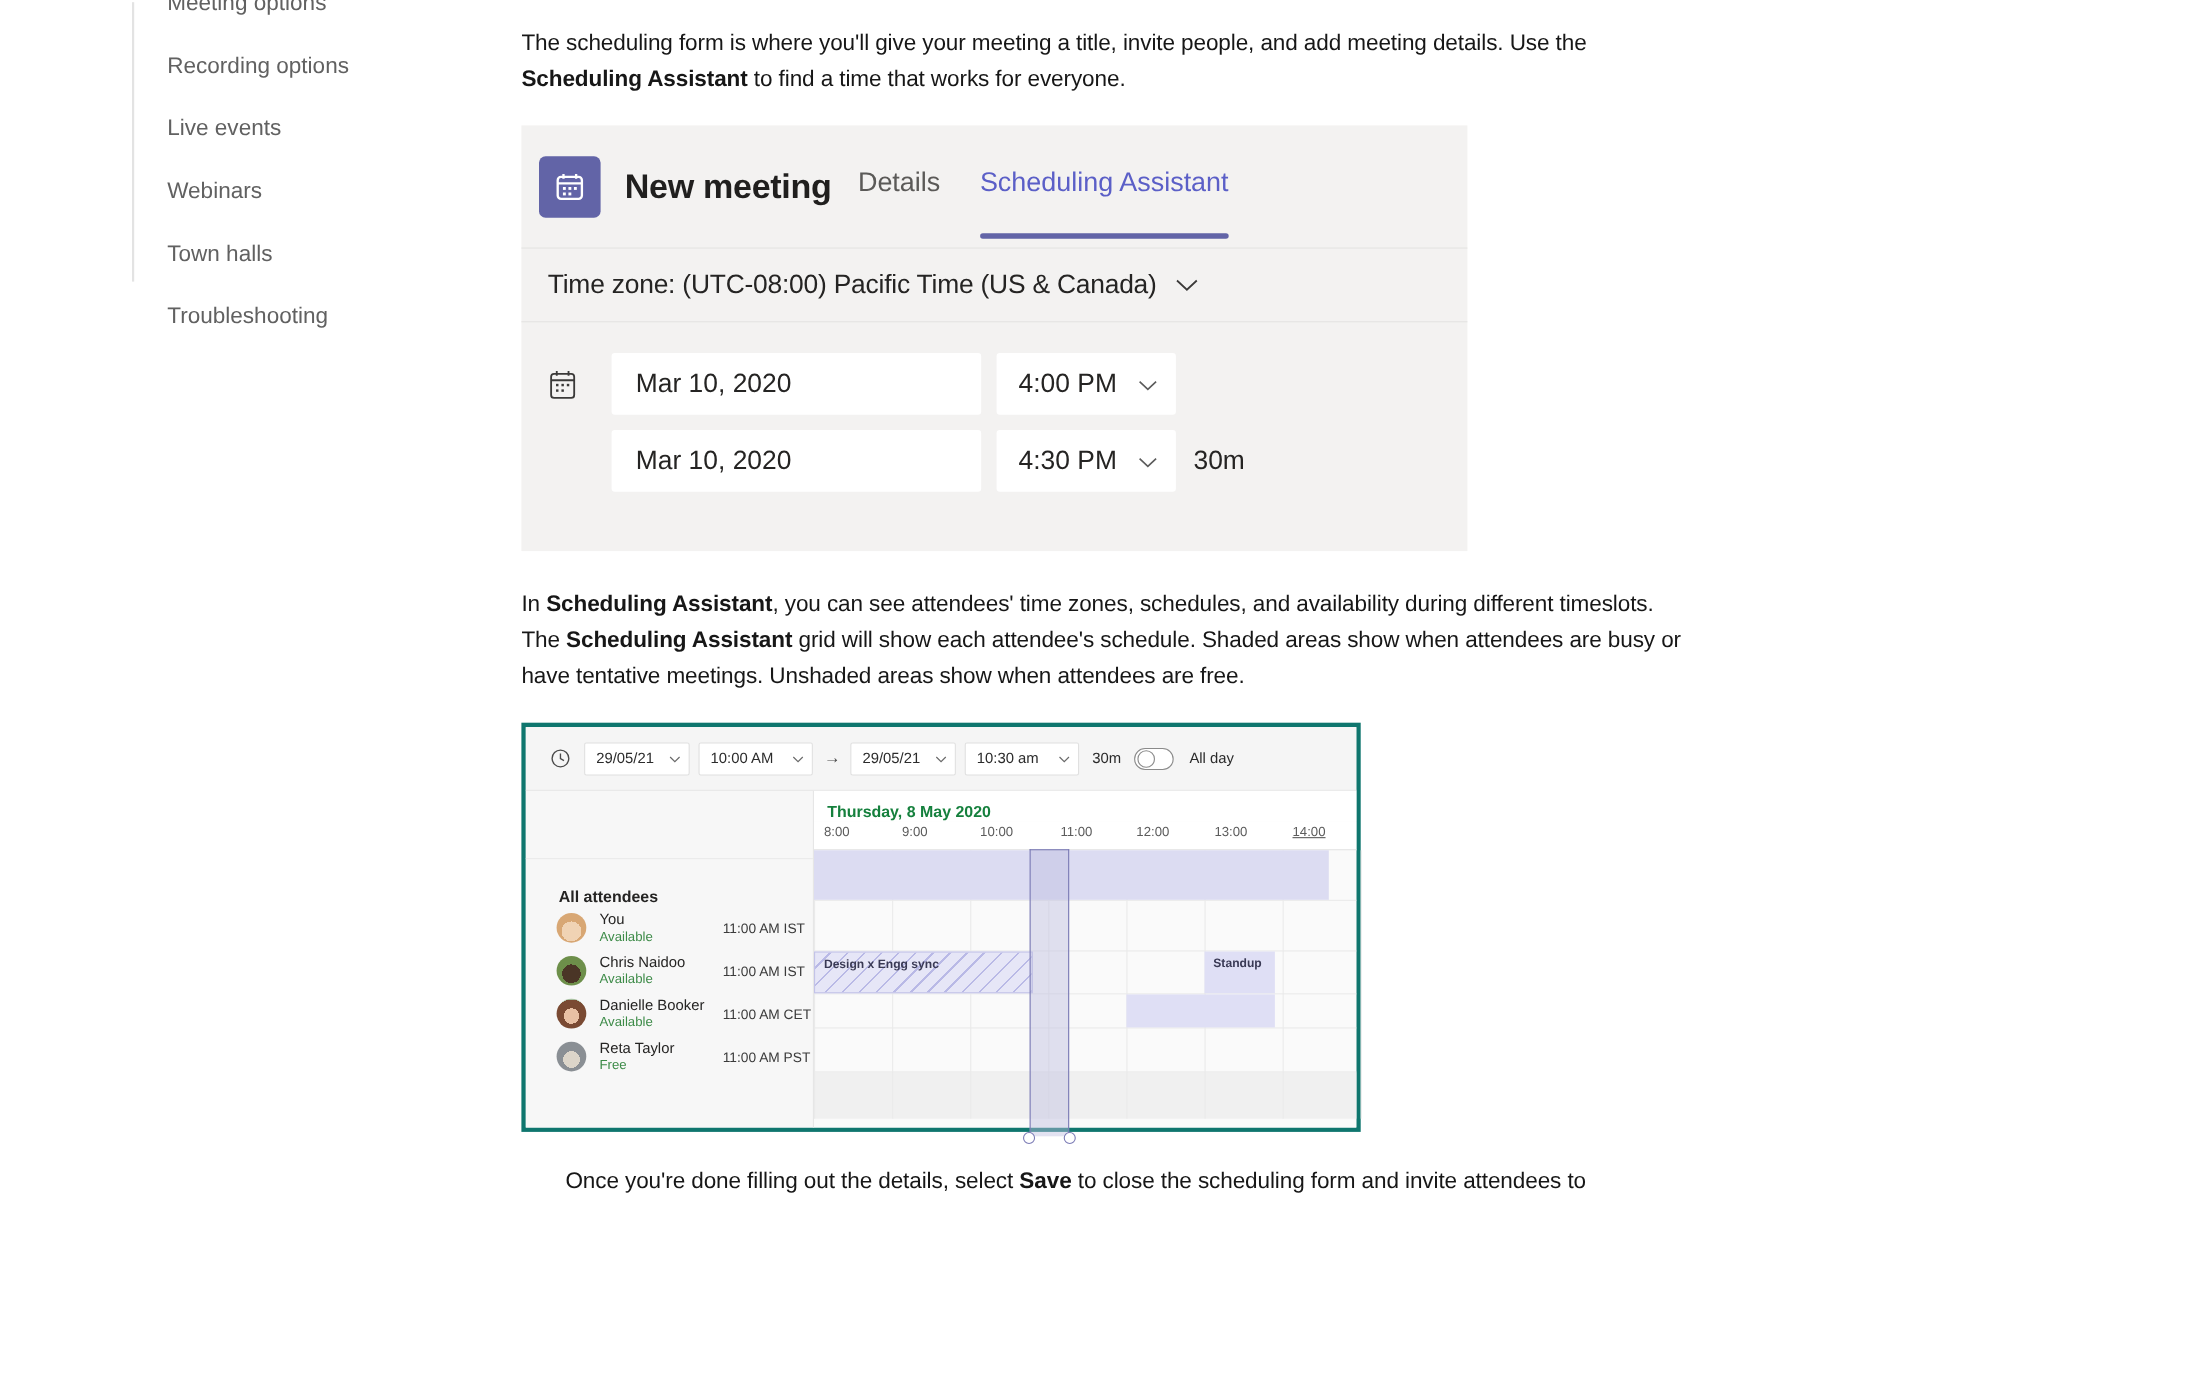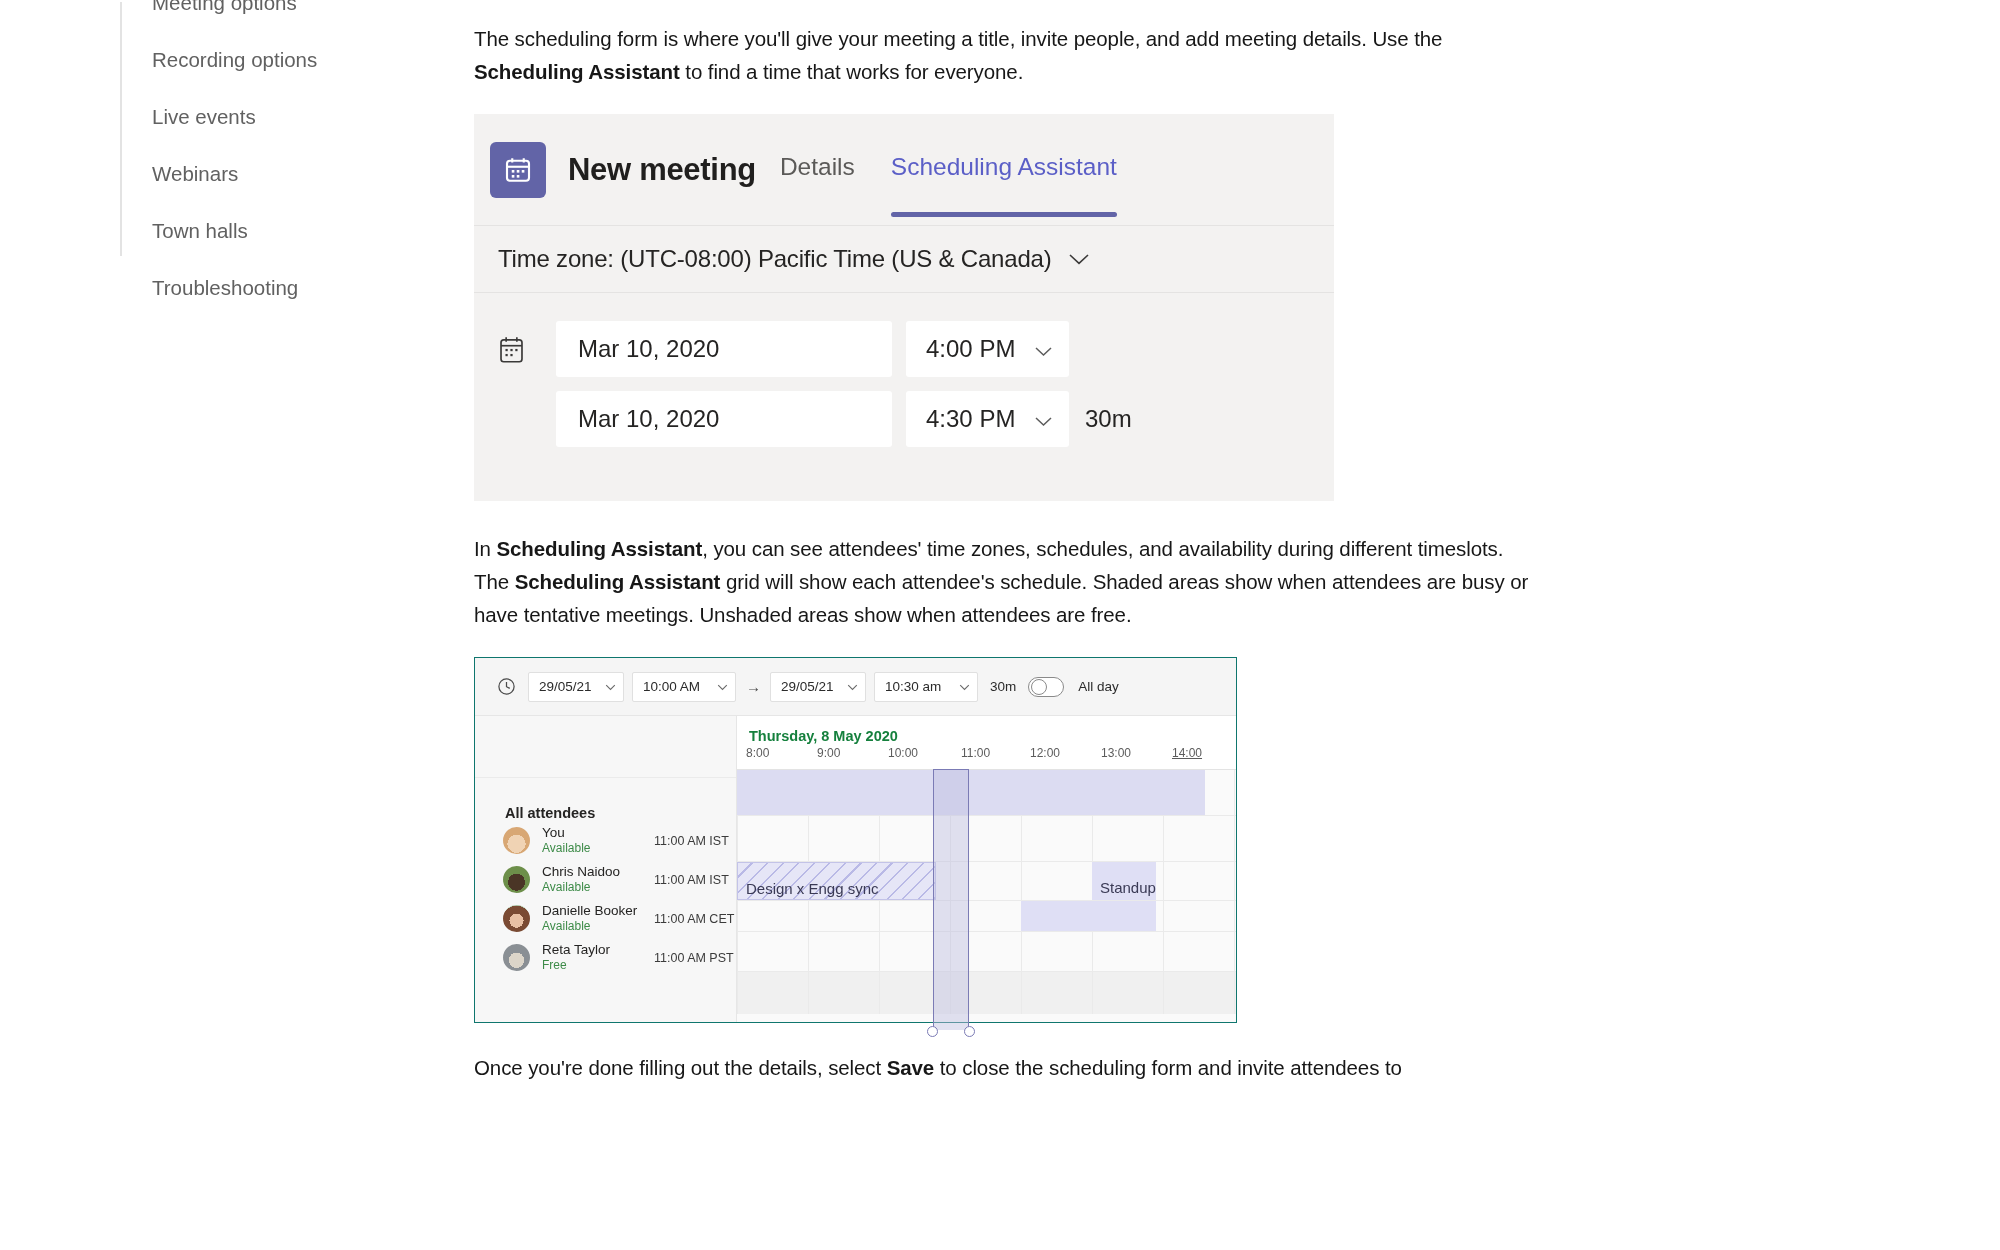--- a/index.html
+++ b/index.html
@@ -118,21 +118,21 @@
     font-size: 24px; color: #252423;
     cursor: pointer;
   }
   .dur { margin-left: 16px; font-size: 24px; color: #252423; }
 
   
   .sa {
     margin-top: 26px;
     width: 763px;
     background: #ffffff;
-    border: 1px solid #0f766e;
+    border: 4px solid #0f766e;
   }
   .sa-toolbar {
     height: 58px;
     background: #f5f5f5;
     display: flex; align-items: center;
     padding-left: 22px;
     border-bottom: 1px solid #e6e6e6;
   }
   .sa-pill {
     height: 30px; background: #ffffff;
@@ -194,23 +194,24 @@
   }
   .sa-grid { position: relative; height: 244px; }
   .vline { position: absolute; top: 0; bottom: 0; width: 1px; background: #eaeaea; }
   .hline { position: absolute; left: 0; right: 0; height: 1px; background: #eaeaea; }
   .allband {
     position: absolute; left: 0; top: 0; height: 45px;
     background: #dcdcf2;
   }
   .evt {
     position: absolute; background: #dfdff5;
-    font-size: 15px; color: #3a3a55;
-    padding: 17px 0 0 8px;
+    font-size: 11px; color: #3a3a55;
+    padding: 5px 0 0 8px;
     overflow: hidden;
+    font-weight: bold;
   }
   .evt.hatched {
     background:
       repeating-linear-gradient(-45deg, #b9b9e6 0 1.6px, rgba(0,0,0,0) 1.6px 11px),
       #e6e6f7;
     border: 1px solid #c3c3e8;
   }
   .sel {
     position: absolute; top: -1px; bottom: -16px;
     background: rgba(190,190,225,0.45);
@@ -469,18 +470,18 @@
 
             <div class="sel" style="left:196px; width:36px;">
               <div class="handle" style="left:-7px;"></div>
               <div class="handle" style="right:-7px;"></div>
             </div>
           </div>
         </div>
       </div>
     </section>
 
-    <p class="body" style="margin-top:28px;">
+    <p class="body" style="margin-top:28px;margin-left:40px;">
       <span>Once you're done filling out the details, select </span><b>Save</b><span> to close the scheduling form and invite attendees to</span>
     </p>
 
   </main>
 </div>
 
 </body></html>

